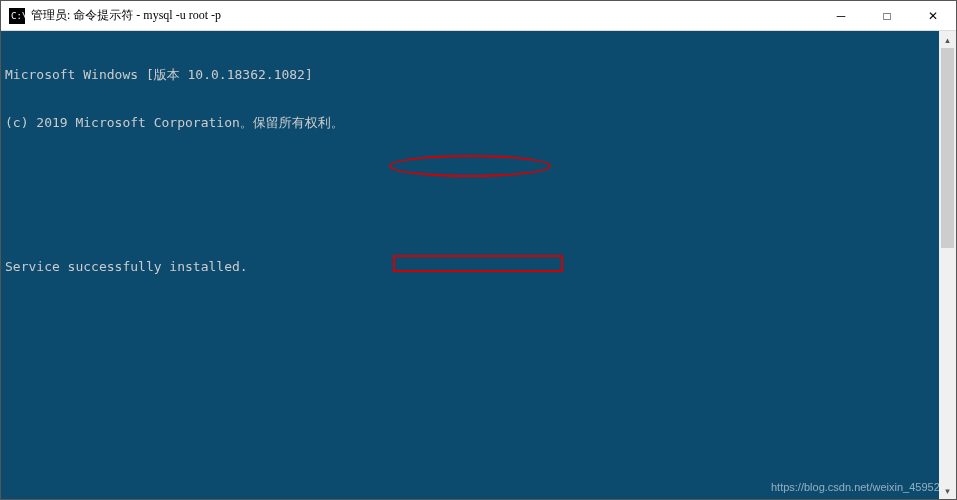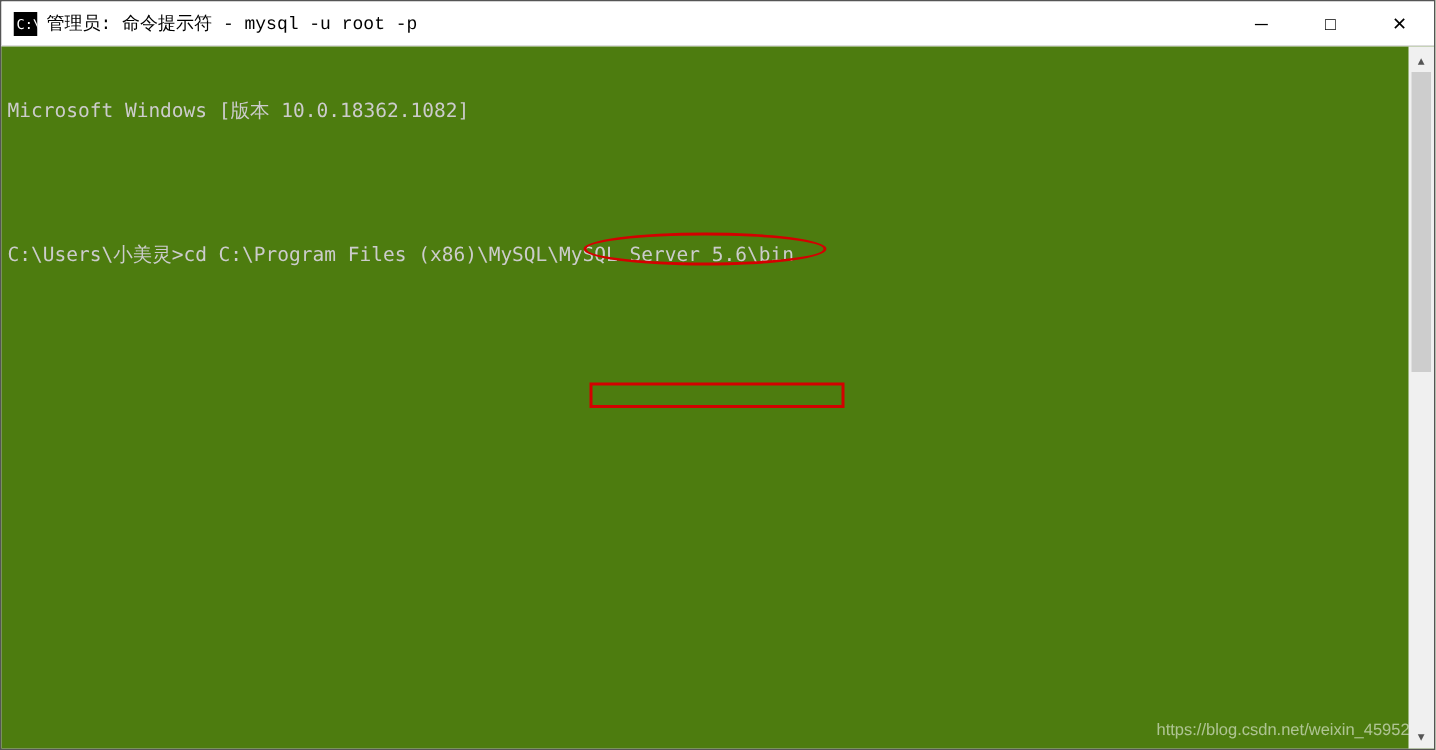--- a/index.html
+++ b/index.html
@@ -1,24 +1,24 @@
 <!DOCTYPE html>
 <html><head>
 <meta charset="utf-8">
 <style>
   * { margin: 0; padding: 0; box-sizing: border-box; }
   html, body { width: 957px; height: 500px; overflow: hidden; font-family: "Segoe UI", Arial, sans-serif; background: #f0f0f0; }
   .window { width: 957px; height: 500px; background: #ffffff; border: 1px solid #555; display: flex; flex-direction: column; position: relative; }
   .titlebar { height: 30px; background: #ffffff; display: flex; align-items: center; border-bottom: 1px solid #ddd; }
   .titlebar-icon { width: 16px; height: 16px; margin: 0 6px 0 8px; display: inline-flex; align-items: center; justify-content: center; }
   .titlebar-icon svg { width: 16px; height: 16px; }
-  .titlebar-title { font-size: 12px; color: #000; flex: 0 0 auto; font-family: Liberation Mono, monospace; }
+  .titlebar-title { font-size: 12px; color: #000; flex: 0 0 auto; font-family: Liberation Serif, serif; }
   .titlebar-spacer { flex: 1 1 auto; }
   .winbtn { width: 46px; height: 30px; display: flex; align-items: center; justify-content: center; font-size: 12px; color: #000; background: transparent; border: none; }
-  .terminal { flex: 1 1 auto; background: #4d7c0f; color: #cccccc; font-family: "NSimSun","SimSun","Consolas",monospace; font-size: 13px; line-height: 16px; padding: 4px 0 4px 4px; position: relative; white-space: pre; overflow: hidden; }
+  .terminal { flex: 1 1 auto; background: #0c4a6e; color: #cccccc; font-family: "NSimSun","SimSun","Consolas",monospace; font-size: 13px; line-height: 16px; padding: 4px 0 4px 4px; position: relative; white-space: pre; overflow: hidden; }
   .terminal .row { display: block; height: 16px; }
   .annot { position: absolute; pointer-events: none; }
   .annot-ellipse { border: 2px solid #d40000; border-radius: 50%; }
   .annot-rect { border: 2px solid #d40000; }
   .scrollbar { position: absolute; top: 30px; right: 0; bottom: 0; width: 17px; background: #f0f0f0; display: flex; flex-direction: column; }
   .scroll-arrow { height: 17px; display: flex; align-items: center; justify-content: center; font-size: 9px; color: #555; }
   .scroll-track { flex: 1 1 auto; position: relative; }
   .scroll-thumb { position: absolute; left: 2px; right: 2px; top: 0; height: 200px; background: #cdcdcd; }
   .watermark { position: absolute; right: 4px; bottom: 4px; font-size: 11px; color: rgba(255,255,255,0.55); font-family: Arial,sans-serif; }
 </style>
@@ -36,23 +36,24 @@
     </span>
     <span class="titlebar-title">管理员: 命令提示符 - mysql  -u root -p</span>
     <span class="titlebar-spacer"></span>
     <button class="winbtn">─</button>
     <button class="winbtn">□</button>
     <button class="winbtn close">✕</button>
   </div>
 
   <div class="terminal">
     <span class="row">Microsoft Windows [版本 10.0.18362.1082]</span>
+    <span class="row">(c) 2019 Microsoft Corporation。保留所有权利。</span>
     <span class="row"></span>
-    <span class="row">C:\Users\小美灵&gt;cd C:\Program Files (x86)\MySQL\MySQL Server 5.6\bin</span>
     <span class="row"></span>
+    <span class="row">Service successfully installed.</span>
     <span class="row"></span>
     
     
     
     
     
     
     
     
     

